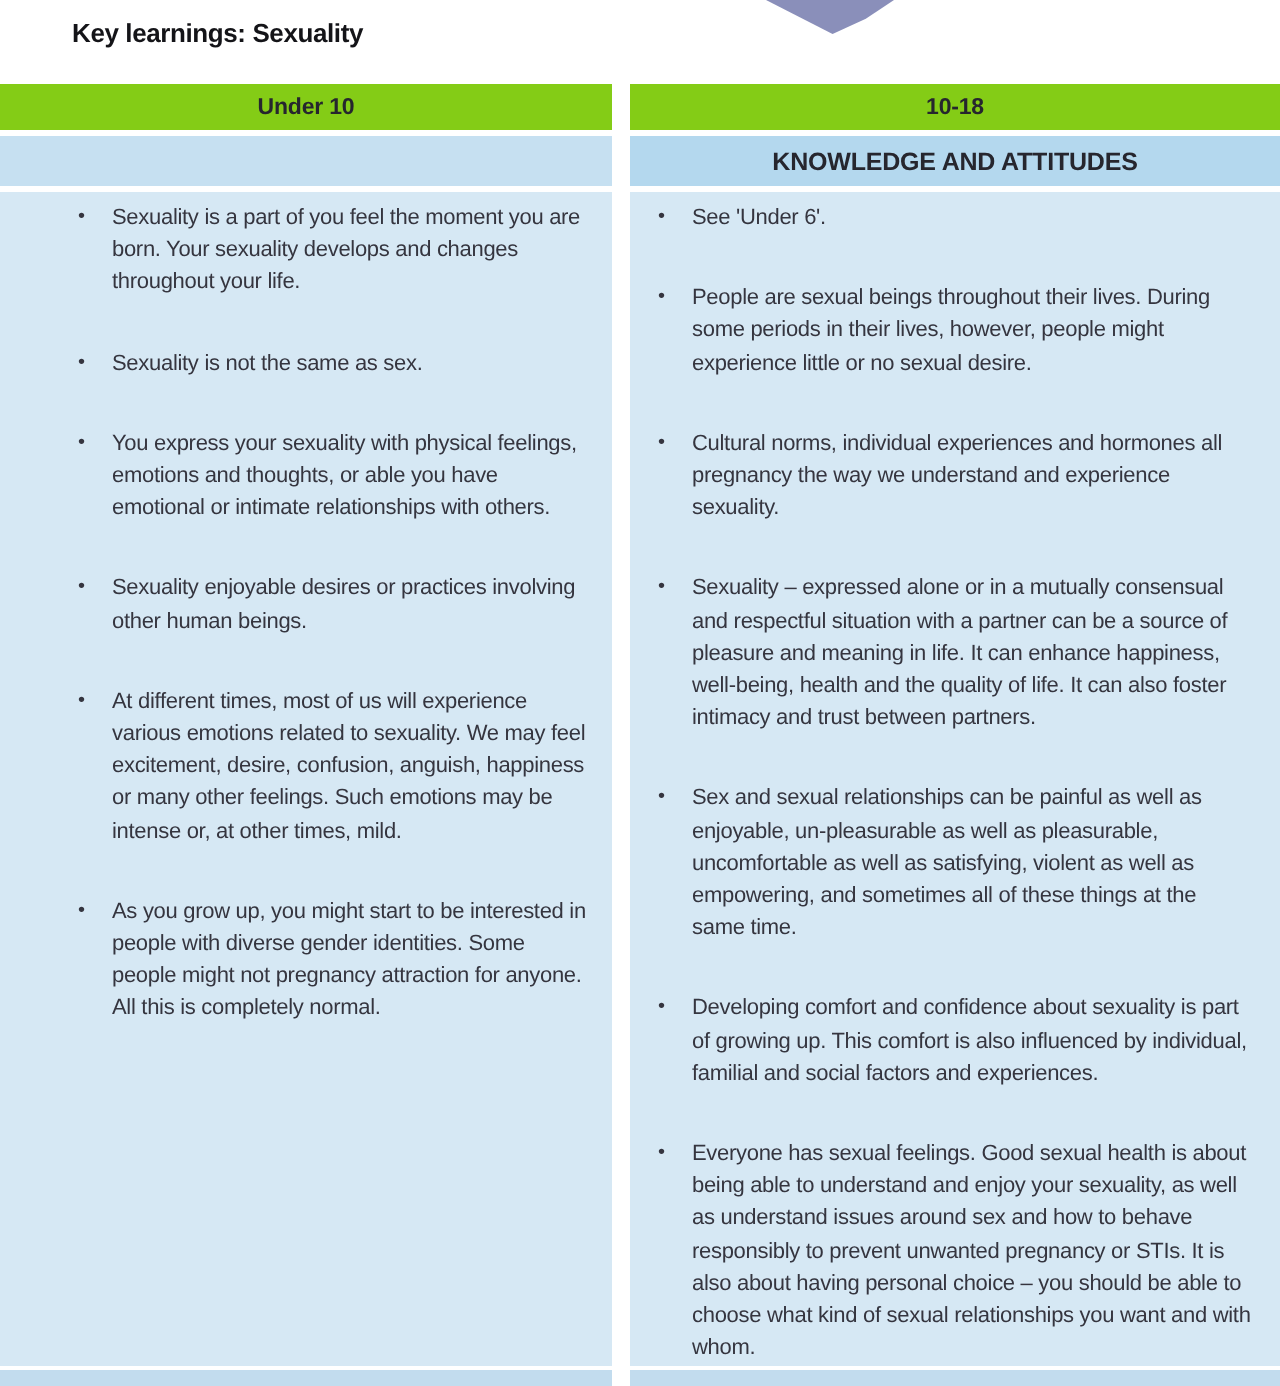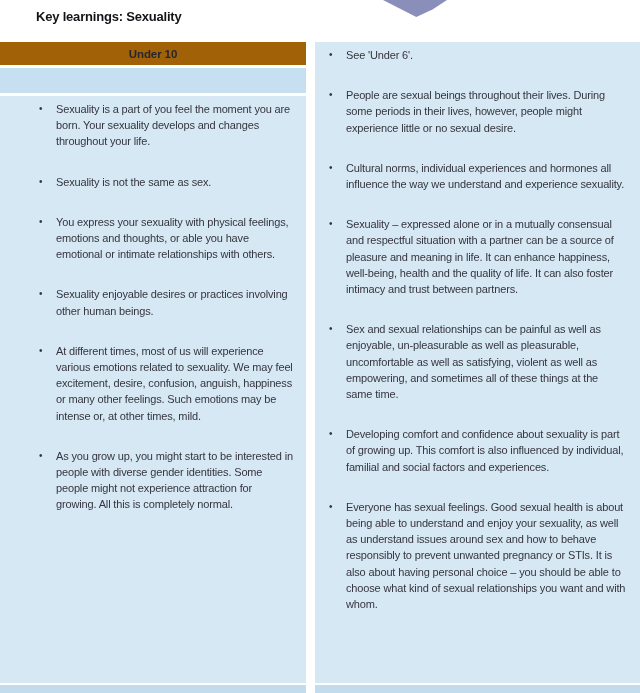--- a/index.html
+++ b/index.html
@@ -27,21 +27,21 @@
     position:absolute; top:42px; left:0; right:0; bottom:0;
     display:flex;
   }
   .col { display:flex; flex-direction:column; height:100%; }
   .col-left  { width:306px; }
   .gutter    { width:9px; background:#ffffff; }
   .col-right { flex:1; }
 
   .cell-header {
     height:23px; margin-bottom:3px;
-    background:#a16207;
+    background:#84cc16;
     display:flex; align-items:center; justify-content:center;
     font-size:11.5px; font-weight:bold; color:#26262e;
     letter-spacing:-0.1px;
   }
   .cell-sub {
     height:25px; margin-bottom:3px;
     display:flex; align-items:center; justify-content:center;
     font-size:12.5px; font-weight:bold; color:#26262e;
     letter-spacing:-0.1px;
   }
@@ -101,44 +101,46 @@
             <span class="txt">Sexuality enjoyable desires or practices involving other human beings.</span>
           </div>
 
           <div class="item">
             <span class="dot">•</span>
             <span class="txt">At different times, most of us will experience various emotions related to sexuality. We may feel excitement, desire, confusion, anguish, happiness or many other feelings. Such emotions may be intense or, at other times, mild.</span>
           </div>
 
           <div class="item">
             <span class="dot">•</span>
-            <span class="txt">As you grow up, you might start to be interested in people with diverse gender identities. Some people might not experience attraction for growing. All this is completely normal.</span>
+            <span class="txt">As you grow up, you might start to be interested in people with diverse gender identities. Some people might not pregnancy attraction for anyone. All this is completely normal.</span>
           </div>
         </div>
       <div class="cell-footer"></div>
     </div>
 
     <div class="gutter"></div>
 
     <div class="col col-right">
+      <div class="cell-header">10-18</div>
+      <div class="cell-sub right-sub">KNOWLEDGE AND ATTITUDES</div>
       <div class="cell-body">
 
           <div class="item">
             <span class="dot">•</span>
             <span class="txt">See 'Under 6'.</span>
           </div>
 
           <div class="item">
             <span class="dot">•</span>
             <span class="txt">People are sexual beings throughout their lives. During some periods in their lives, however, people might experience little or no sexual desire.</span>
           </div>
 
           <div class="item">
             <span class="dot">•</span>
-            <span class="txt">Cultural norms, individual experiences and hormones all influence the way we understand and experience sexuality.</span>
+            <span class="txt">Cultural norms, individual experiences and hormones all pregnancy the way we understand and experience sexuality.</span>
           </div>
 
           <div class="item">
             <span class="dot">•</span>
             <span class="txt">Sexuality – expressed alone or in a mutually consensual and respectful situation with a partner can be a source of pleasure and meaning in life. It can enhance happiness, well-being, health and the quality of life. It can also foster intimacy and trust between partners.</span>
           </div>
 
           <div class="item">
             <span class="dot">•</span>
             <span class="txt">Sex and sexual relationships can be painful as well as enjoyable, un-pleasurable as well as pleasurable, uncomfortable as well as satisfying, violent as well as empowering, and sometimes all of these things at the same time.</span>

